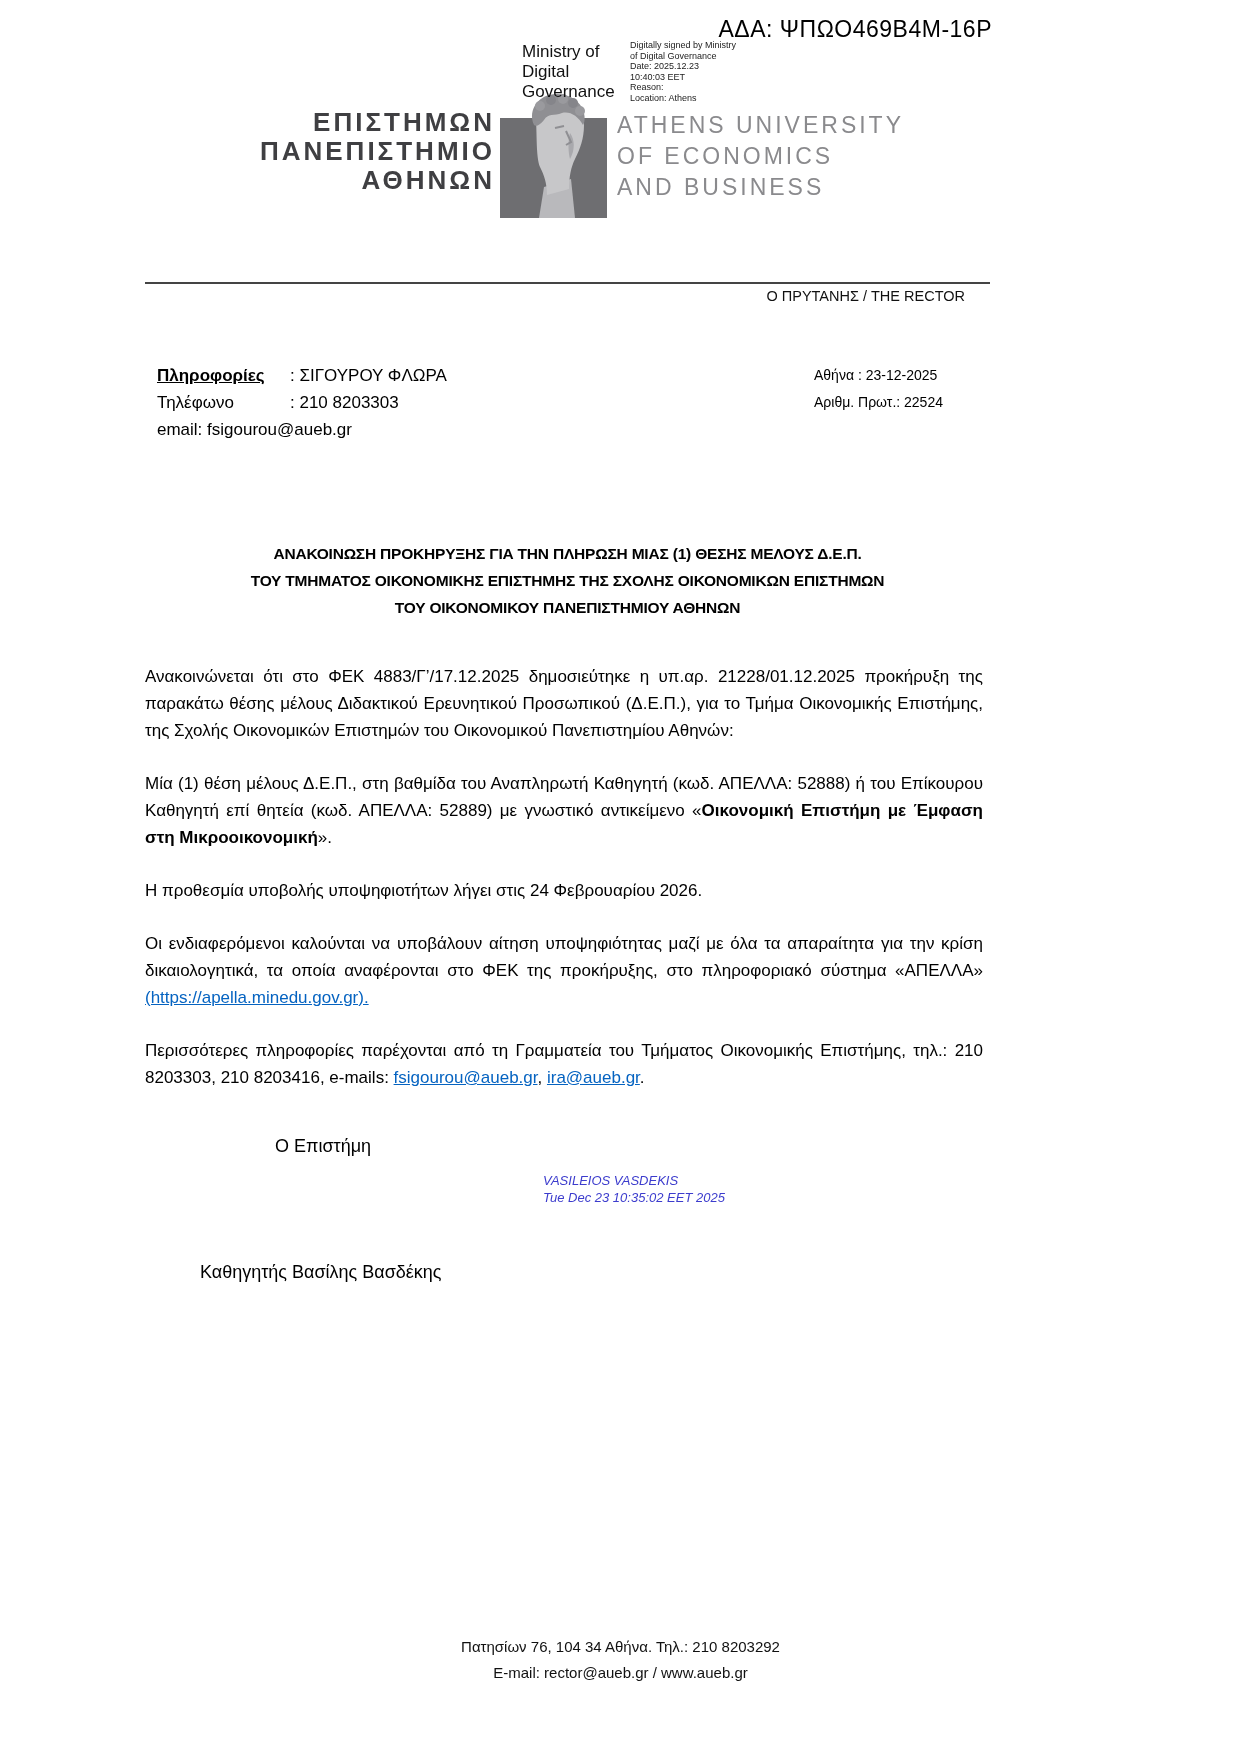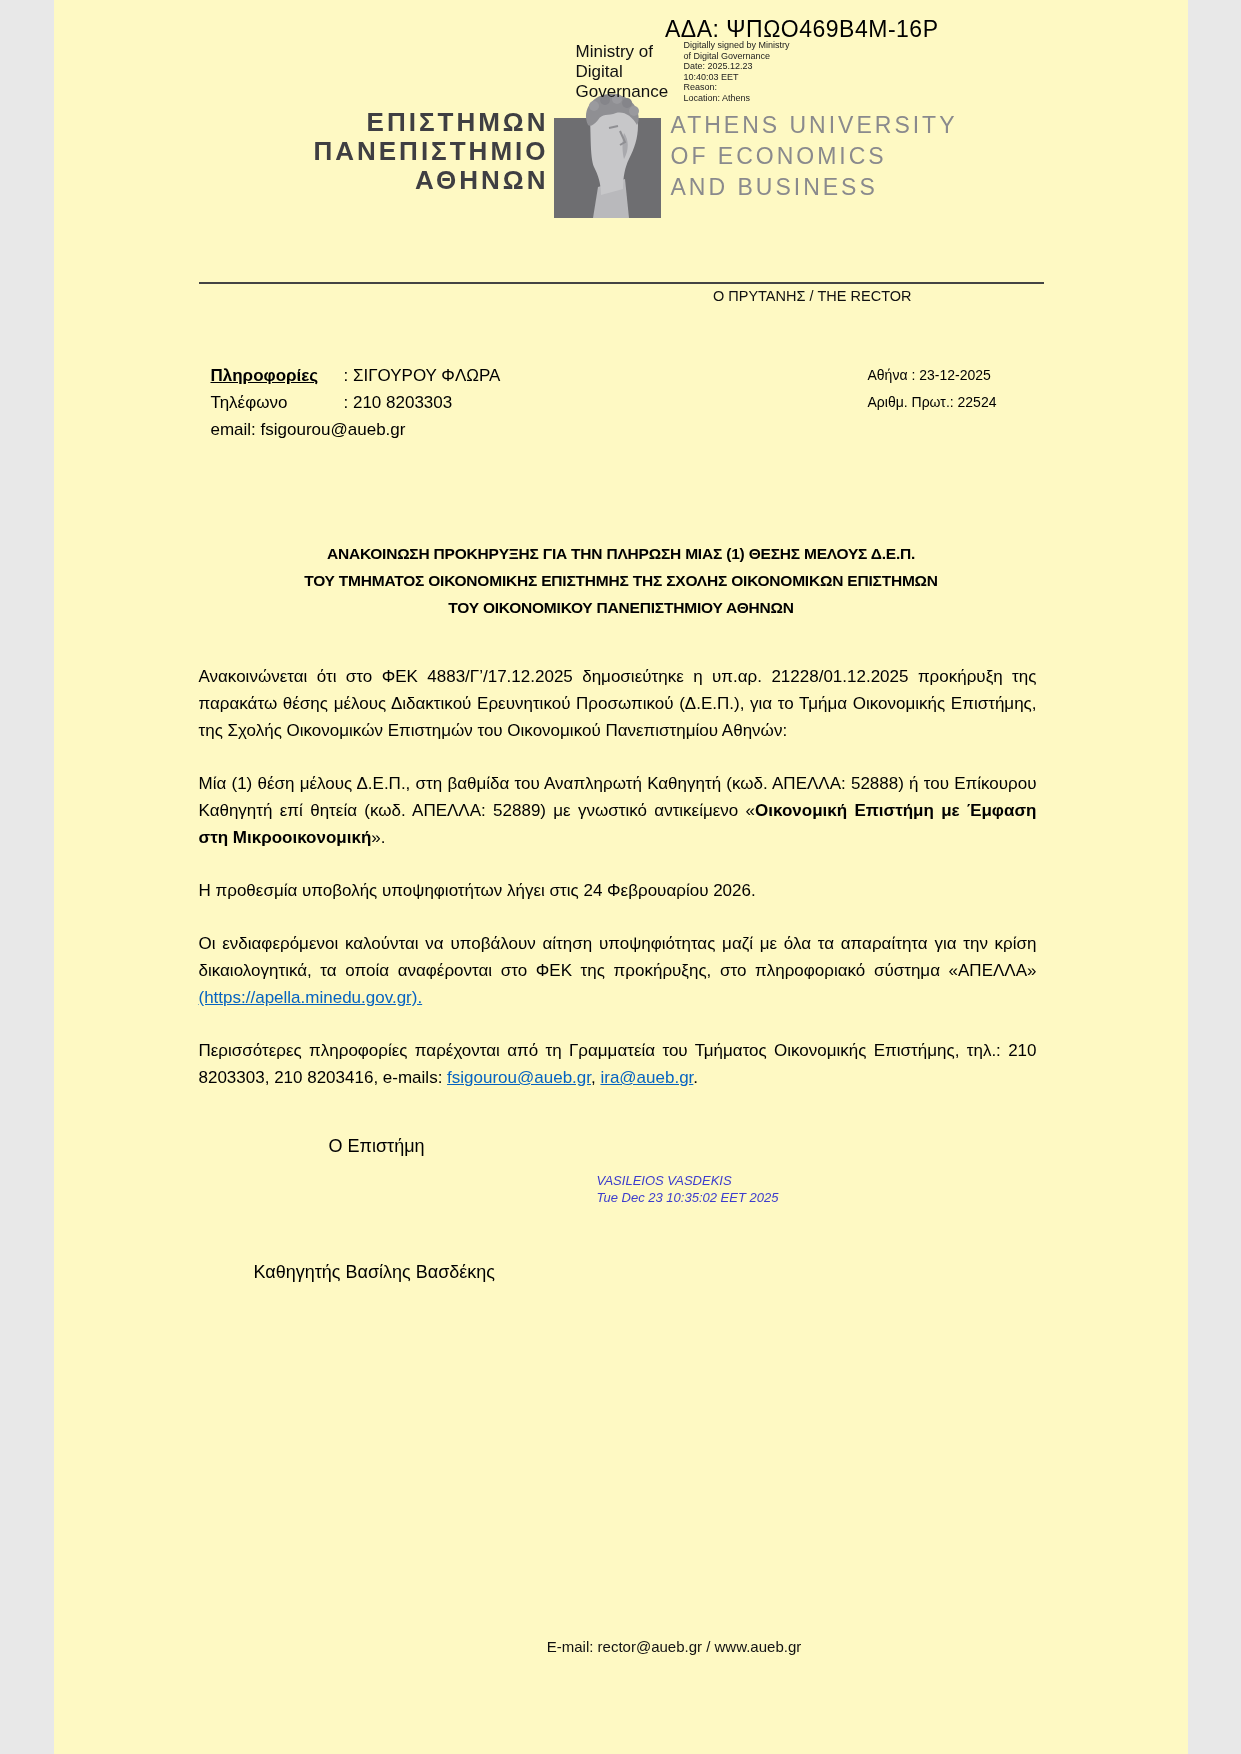--- a/index.html
+++ b/index.html
@@ -1,19 +1,19 @@
 <!DOCTYPE html>
 <html><head>
 <meta charset="utf-8">
 <style>
   html,body { margin:0; padding:0; background:#e8e8e8; }
   .page {
     position:relative;
-    width:1134px; height:1754px;
-    background:#fef9c3;
+    width:1241px; height:1754px;
+    background:#ffffff;
     font-family:"Liberation Sans", sans-serif;
     color:#000;
     overflow:hidden;
     margin:0 auto;
   }
   
   .ada {
     position:absolute; top:16px; right:249px;
     font-size:23px; letter-spacing:0.5px; color:#000;
   }
@@ -177,16 +177,17 @@
   </div>
 
   <div class="closing">Ο Επιστήμη</div>
   <div class="digital-sig">
     <div>VASILEIOS VASDEKIS</div>
     <div>Tue Dec 23 10:35:02 EET 2025</div>
   </div>
   <div class="signer">Καθηγητής Βασίλης Βασδέκης</div>
 
   <div class="footer">
+    <div>Πατησίων 76, 104 34 Αθήνα. Τηλ.: 210 8203292</div>
     <div>E-mail: rector@aueb.gr / www.aueb.gr</div>
   </div>
 
 </div>
 
 </body></html>

